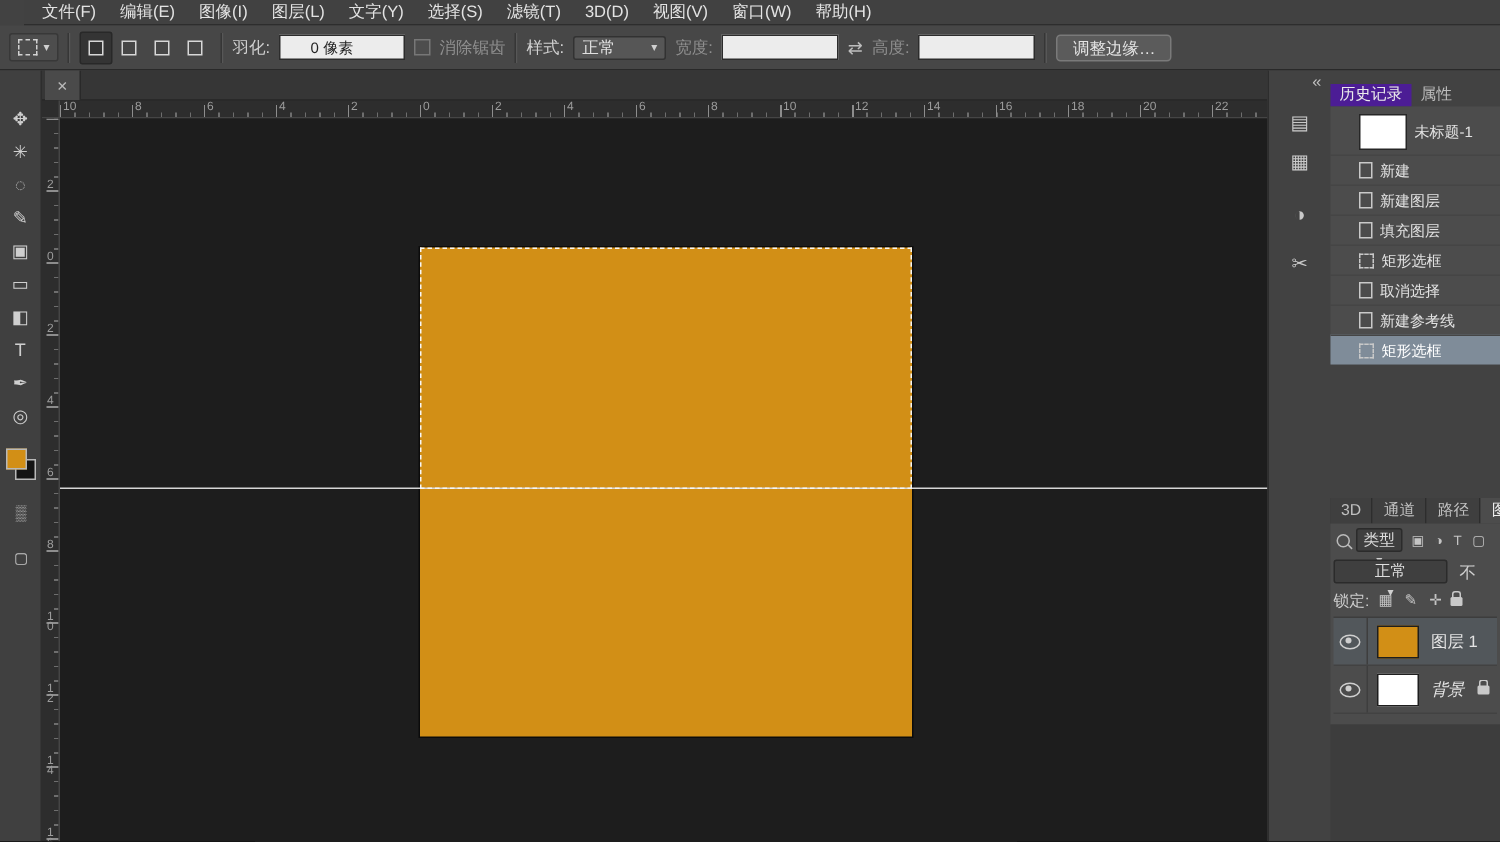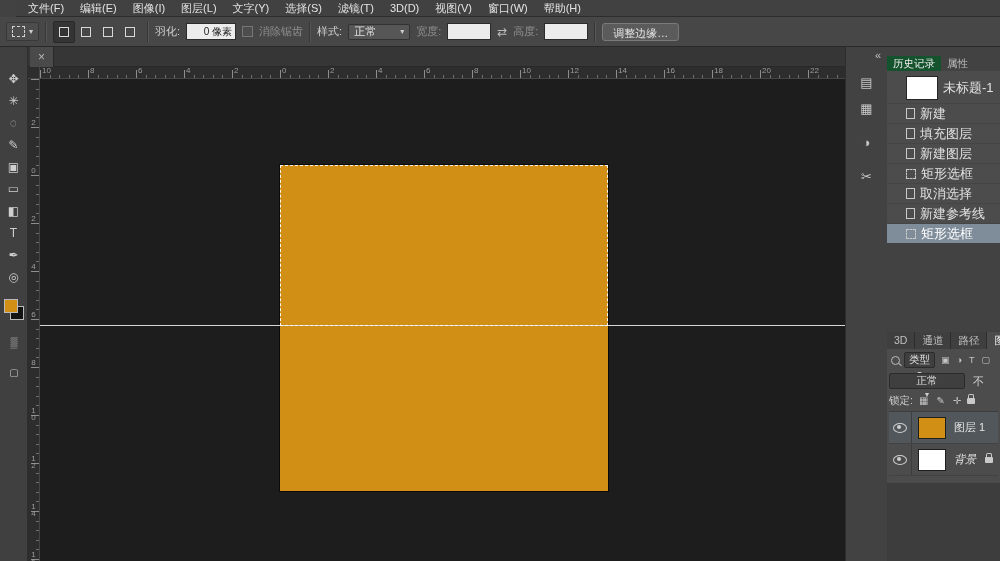--- a/index.html
+++ b/index.html
@@ -16,21 +16,21 @@
   .tool-preset{display:flex;align-items:center;gap:4px;padding:3px 5px;border:1px solid #383838;border-radius:2px;background:#4d4d4d;}
   .tp-icon{width:11px;height:9px;border:1px dashed #d2d2d2;display:inline-block;}
   .caret{font-size:8px;color:#cfcfcf;line-height:1;}
   .mode-btns{display:flex;}
   .mode-btn{width:20px;height:20px;display:flex;align-items:center;justify-content:center;border:1px solid transparent;border-radius:2px;}
   .mode-btn.pressed{background:#343434;border-color:#282828;}
   .sqo{width:8px;height:8px;border:1px solid #d8d8d8;display:inline-block;}
   .opt-label{color:#d0d0d0;white-space:nowrap;}
   .opt-label.dim{color:#8f8f8f;}
   .opt-input{width:42px;height:15px;background:#ececec;border:1px solid #2c2c2c;font-size:10px;color:#222;
-             padding:0 3px;font-family:inherit;box-sizing:content-box;text-align:right;}
+             padding:0 20px;font-family:inherit;box-sizing:content-box;}
   .opt-input.short{width:36px;}
   .checkbox{width:9px;height:9px;border:1px solid #777;background:#4d4d4d;display:inline-block;}
   .dd{display:flex;align-items:center;justify-content:space-between;gap:4px;background:#565656;border:1px solid #323232;
       border-radius:2px;padding:1px 5px;height:16px;box-sizing:border-box;color:#e0e0e0;}
   .style-dd{width:62px;}
   .swap-icon{color:#bdbdbd;font-size:12px;}
   .btn{background:#5b5b5b;border:1px solid #7a7a7a;border-radius:3px;padding:1px 10px;height:18px;line-height:16px;
        color:#e4e4e4;box-sizing:border-box;white-space:nowrap;}
   
   .tabbar{position:absolute;left:0;top:47px;width:845px;height:20px;background:#363636;border-bottom:1px solid #292929;box-sizing:border-box;}
@@ -70,26 +70,26 @@
   
   .dock{position:absolute;left:845px;top:47px;width:155px;height:514px;background:#424242;border-left:1px solid #2d2d2d;box-sizing:border-box;}
   .dock-strip{position:absolute;left:0;top:0;width:41px;height:100%;}
   .collapse-btn{position:absolute;top:3px;right:6px;color:#c2c2c2;font-size:11px;line-height:1;}
   .strip-icons{position:absolute;top:20px;left:0;width:100%;display:flex;flex-direction:column;align-items:center;}
   .strip-btn{width:24px;height:22px;display:flex;align-items:center;justify-content:center;color:#c9c9c9;font-size:13px;margin-top:4px;}
   .strip-btn:nth-child(3),.strip-btn:nth-child(4){margin-top:12px;}
   .panel-col{position:absolute;left:41px;top:0;right:0;height:100%;display:flex;flex-direction:column;}
   .ptabs{display:flex;height:15px;margin-top:9px;flex:none;}
   .ptab{padding:0 6px;font-size:10.5px;line-height:15px;color:#bdbdbd;}
-  .ptab.active{background:#14532d;color:#ebebeb;}
+  .ptab.active{background:#4c1d95;color:#ebebeb;}
   .history-body{background:#4c4c4c;padding-top:2px;flex:none;}
   .snapshot-row{display:flex;align-items:center;gap:5px;height:30px;padding:0 2px;}
   .hslot{width:12px;height:20px;flex:none;}
   .snap-thumb{width:30px;height:22px;background:#fff;border:1px solid #262626;flex:none;}
-  .hlabel{font-size:13px;color:#e2e2e2;white-space:nowrap;overflow:hidden;}
+  .hlabel{font-size:10px;color:#e2e2e2;white-space:nowrap;overflow:hidden;}
   .hrow{display:flex;align-items:center;gap:5px;height:19px;padding:0 2px;border-top:1px solid #454545;}
   .hrow.selected{background:#7f8c99;}
   .hrow.selected .hlabel{color:#fff;}
   .icon-doc{width:9px;height:11px;border:1px solid #c9c9c9;flex:none;box-sizing:border-box;}
   .icon-marquee{width:10px;height:10px;border:1px dashed #c9c9c9;flex:none;box-sizing:border-box;}
   .dock-gap{height:89px;flex:none;}
   .ptabs2{display:flex;height:17px;background:#383838;flex:none;overflow:visible;}
   .ptab2{padding:0 7px;font-size:10.5px;line-height:17px;color:#c0c0c0;background:#3f3f3f;border-right:1px solid #2d2d2d;white-space:nowrap;}
   .ptab2.active{background:#4c4c4c;color:#ededed;}
   .ptab2.last{margin-left:auto;}
@@ -287,26 +287,26 @@
         </div>
         <div>
             <div class="hrow">
               <span class="hslot"></span>
               <span class="icon-doc"></span>
               <span class="hlabel">新建</span>
             </div>
             <div class="hrow">
               <span class="hslot"></span>
               <span class="icon-doc"></span>
+              <span class="hlabel">新建图层</span>
+            </div>
+            <div class="hrow">
+              <span class="hslot"></span>
+              <span class="icon-doc"></span>
               <span class="hlabel">填充图层</span>
-            </div>
-            <div class="hrow">
-              <span class="hslot"></span>
-              <span class="icon-doc"></span>
-              <span class="hlabel">新建图层</span>
             </div>
             <div class="hrow">
               <span class="hslot"></span>
               <span class="icon-marquee"></span>
               <span class="hlabel">矩形选框</span>
             </div>
             <div class="hrow">
               <span class="hslot"></span>
               <span class="icon-doc"></span>
               <span class="hlabel">取消选择</span>

